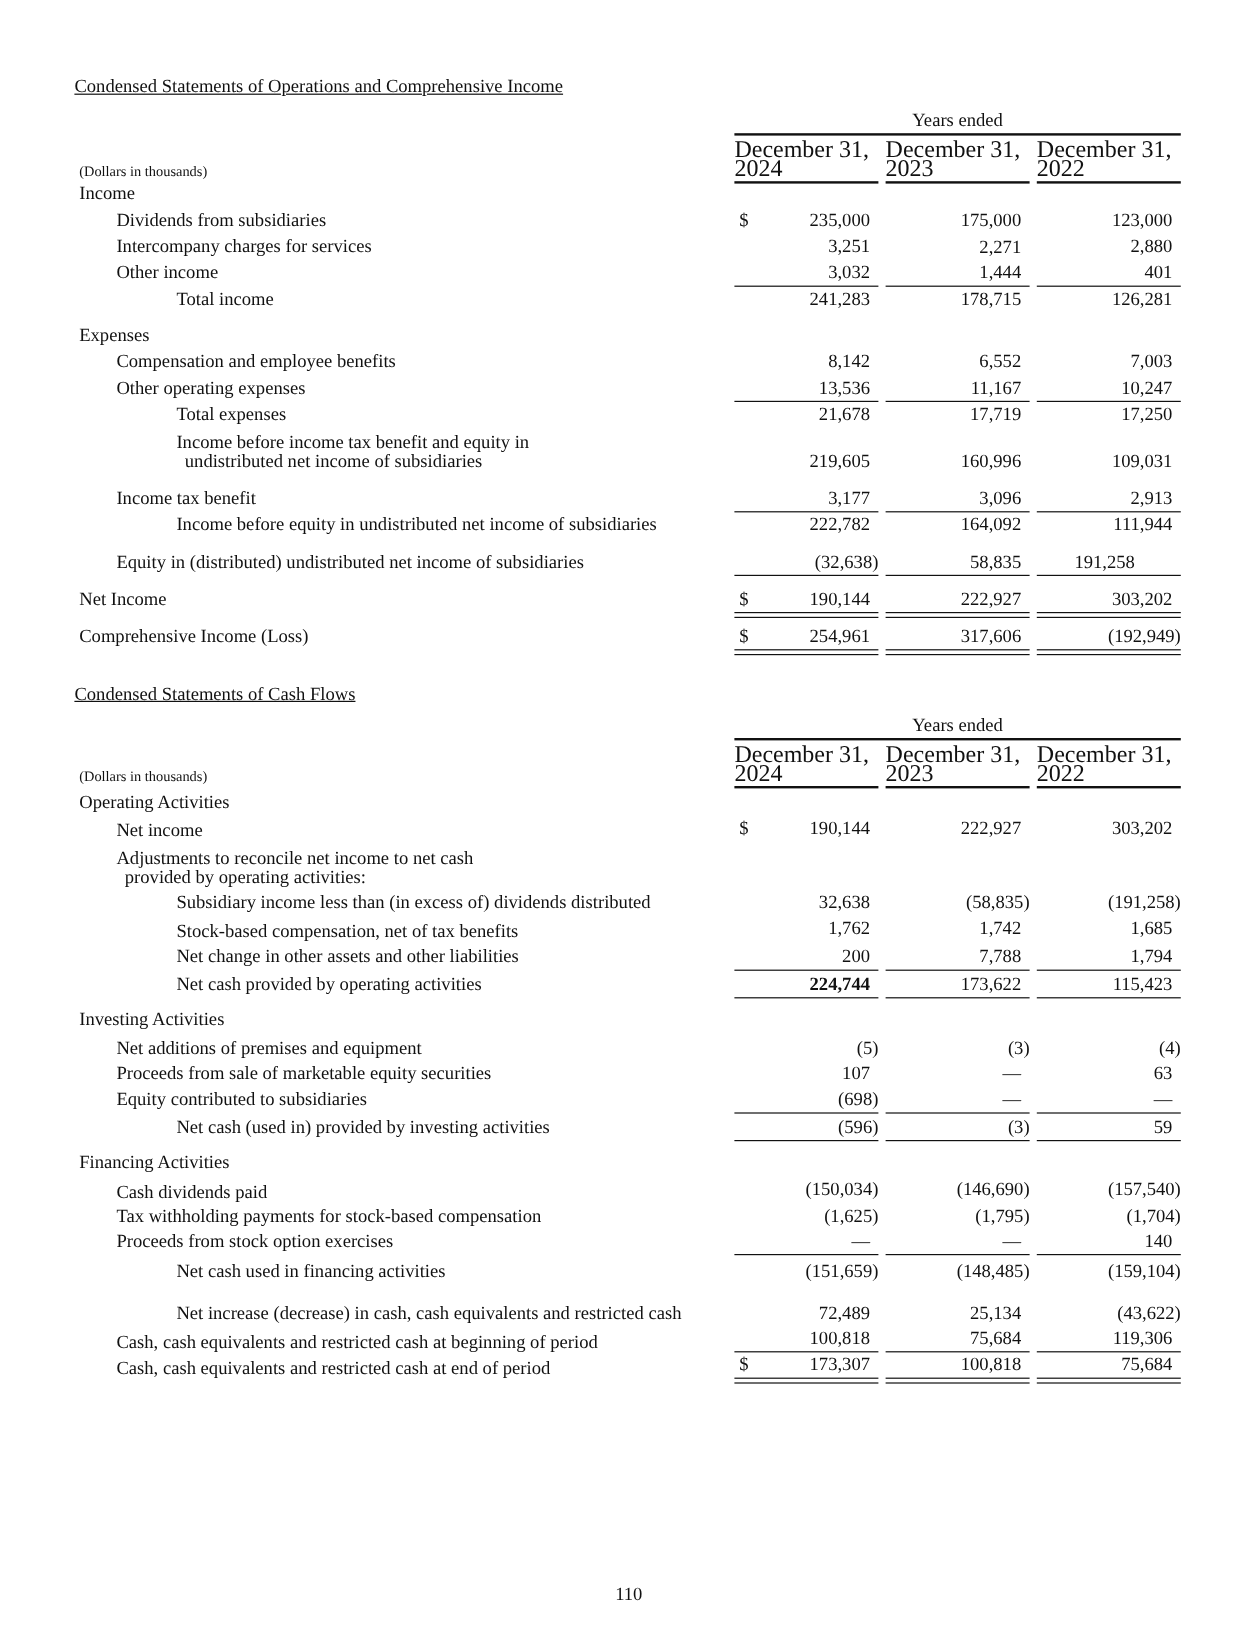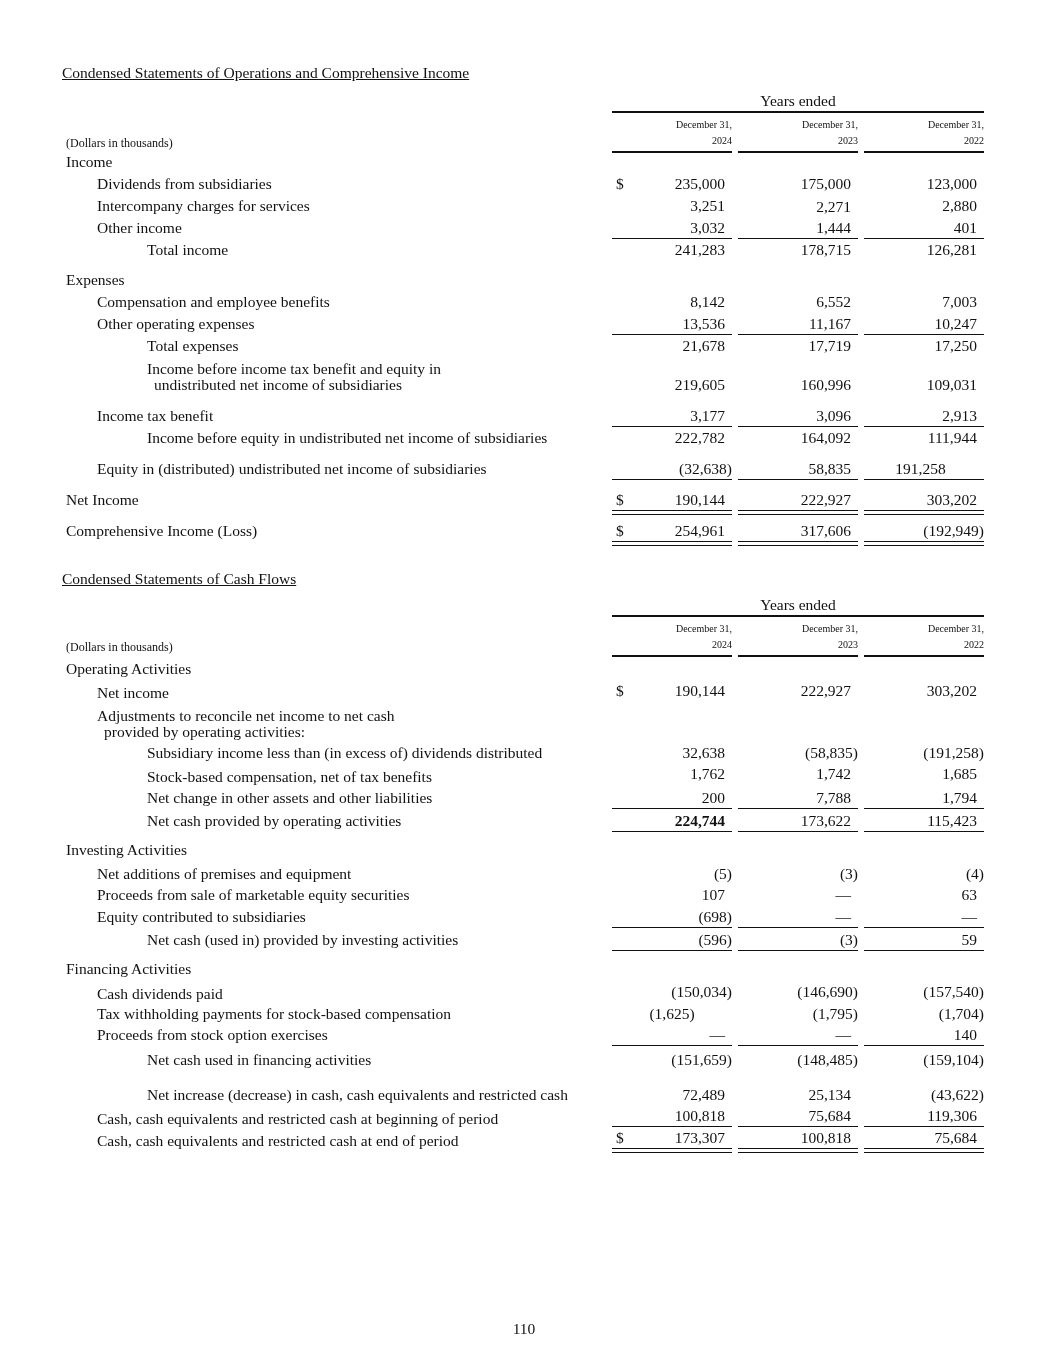--- a/index.html
+++ b/index.html
@@ -14,22 +14,22 @@
   }
   .years-ended {
     position: absolute; left: 612px; width: 372px; text-align: center;
     font-size: 15.5px; line-height: 18px;
   }
   .years-rule {
     position: absolute; left: 612px; width: 372px; height: 0;
     border-top: 2px solid #111;
   }
   .col-head {
-    position: absolute; width: 120px; text-align: right;
-    font-size: 10px; line-height: 16px;
+    position: absolute; width: 120px; text-align: left;
+    font-size: 20px; line-height: 16px;
   }
   .col-head-rule {
     position: absolute; width: 120px; height: 0; border-top: 2px solid #111;
   }
   .dollars-note {
     position: absolute; left: 66px; font-size: 12px; 
   }
   .row { position: absolute; left: 0; width: 1048px; height: 20px; }
   .label { position: absolute; white-space: nowrap; line-height: 16px; }
   .lvl0 { left: 66px; }
@@ -291,21 +291,21 @@
       </div>
       <div class="row" style="top: 986px;">
         <div class="label lvl1">Cash dividends paid</div>
       </div>
       <div class="cell c1" style="top: 984px;"><span class="num paren">(150,034)</span></div>
       <div class="cell c2" style="top: 984px;"><span class="num paren">(146,690)</span></div>
       <div class="cell c3" style="top: 984px;"><span class="num paren">(157,540)</span></div>
       <div class="row" style="top: 1006px;">
         <div class="label lvl1">Tax withholding payments for stock-based compensation</div>
       </div>
-      <div class="cell c1" style="top: 1006px; text-align: center;"><span class="num paren">(1,625)</span></div>
+      <div class="cell c1" style="top: 1006px;"><span class="num paren">(1,625)</span></div>
       <div class="cell c2" style="top: 1006px;"><span class="num paren">(1,795)</span></div>
       <div class="cell c3" style="top: 1006px;"><span class="num paren">(1,704)</span></div>
       <div class="row" style="top: 1027px;">
         <div class="label lvl1">Proceeds from stock option exercises</div>
       </div>
       <div class="cell c1" style="top: 1027px;"><span class="num">—</span></div>
       <div class="rule" style="left: 612px; top: 1045px;"></div>
       <div class="cell c2" style="top: 1027px;"><span class="num">—</span></div>
       <div class="rule" style="left: 738px; top: 1045px;"></div>
       <div class="cell c3" style="top: 1027px;"><span class="num">140</span></div>

